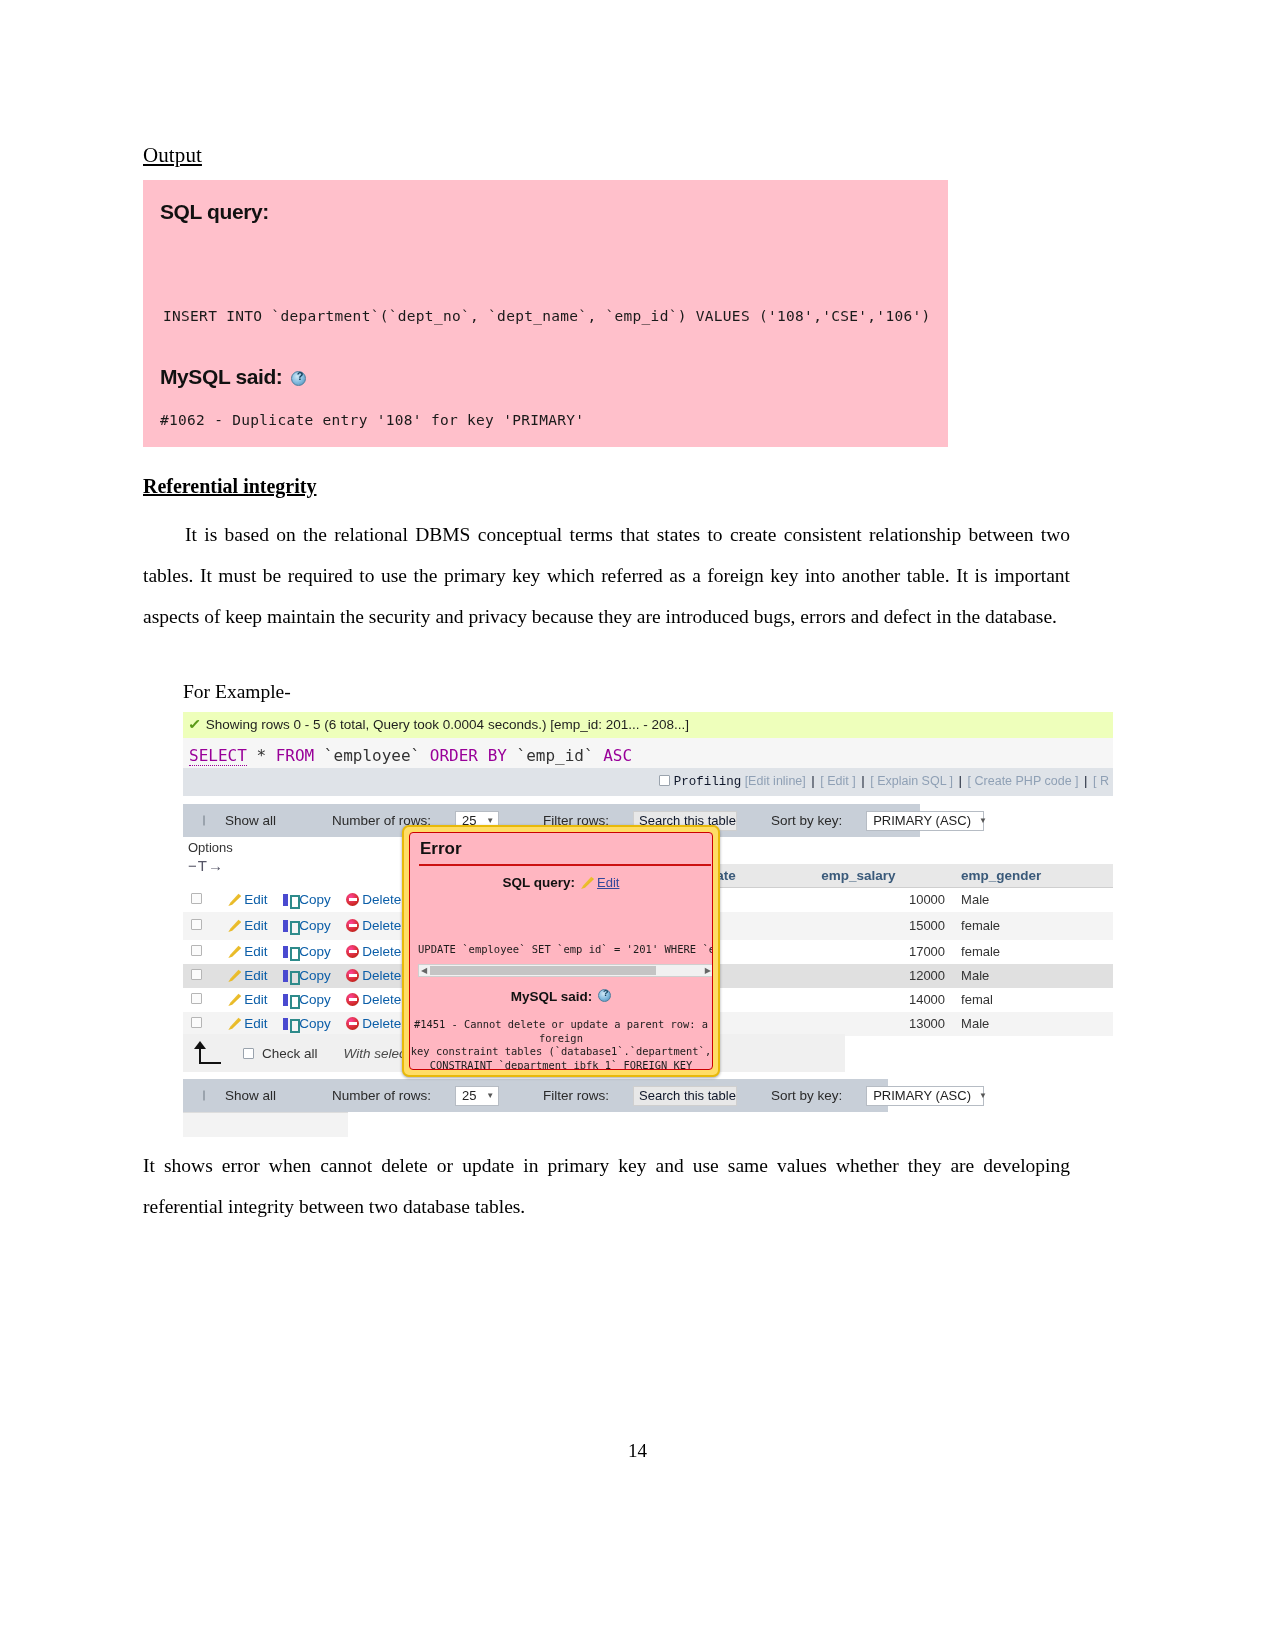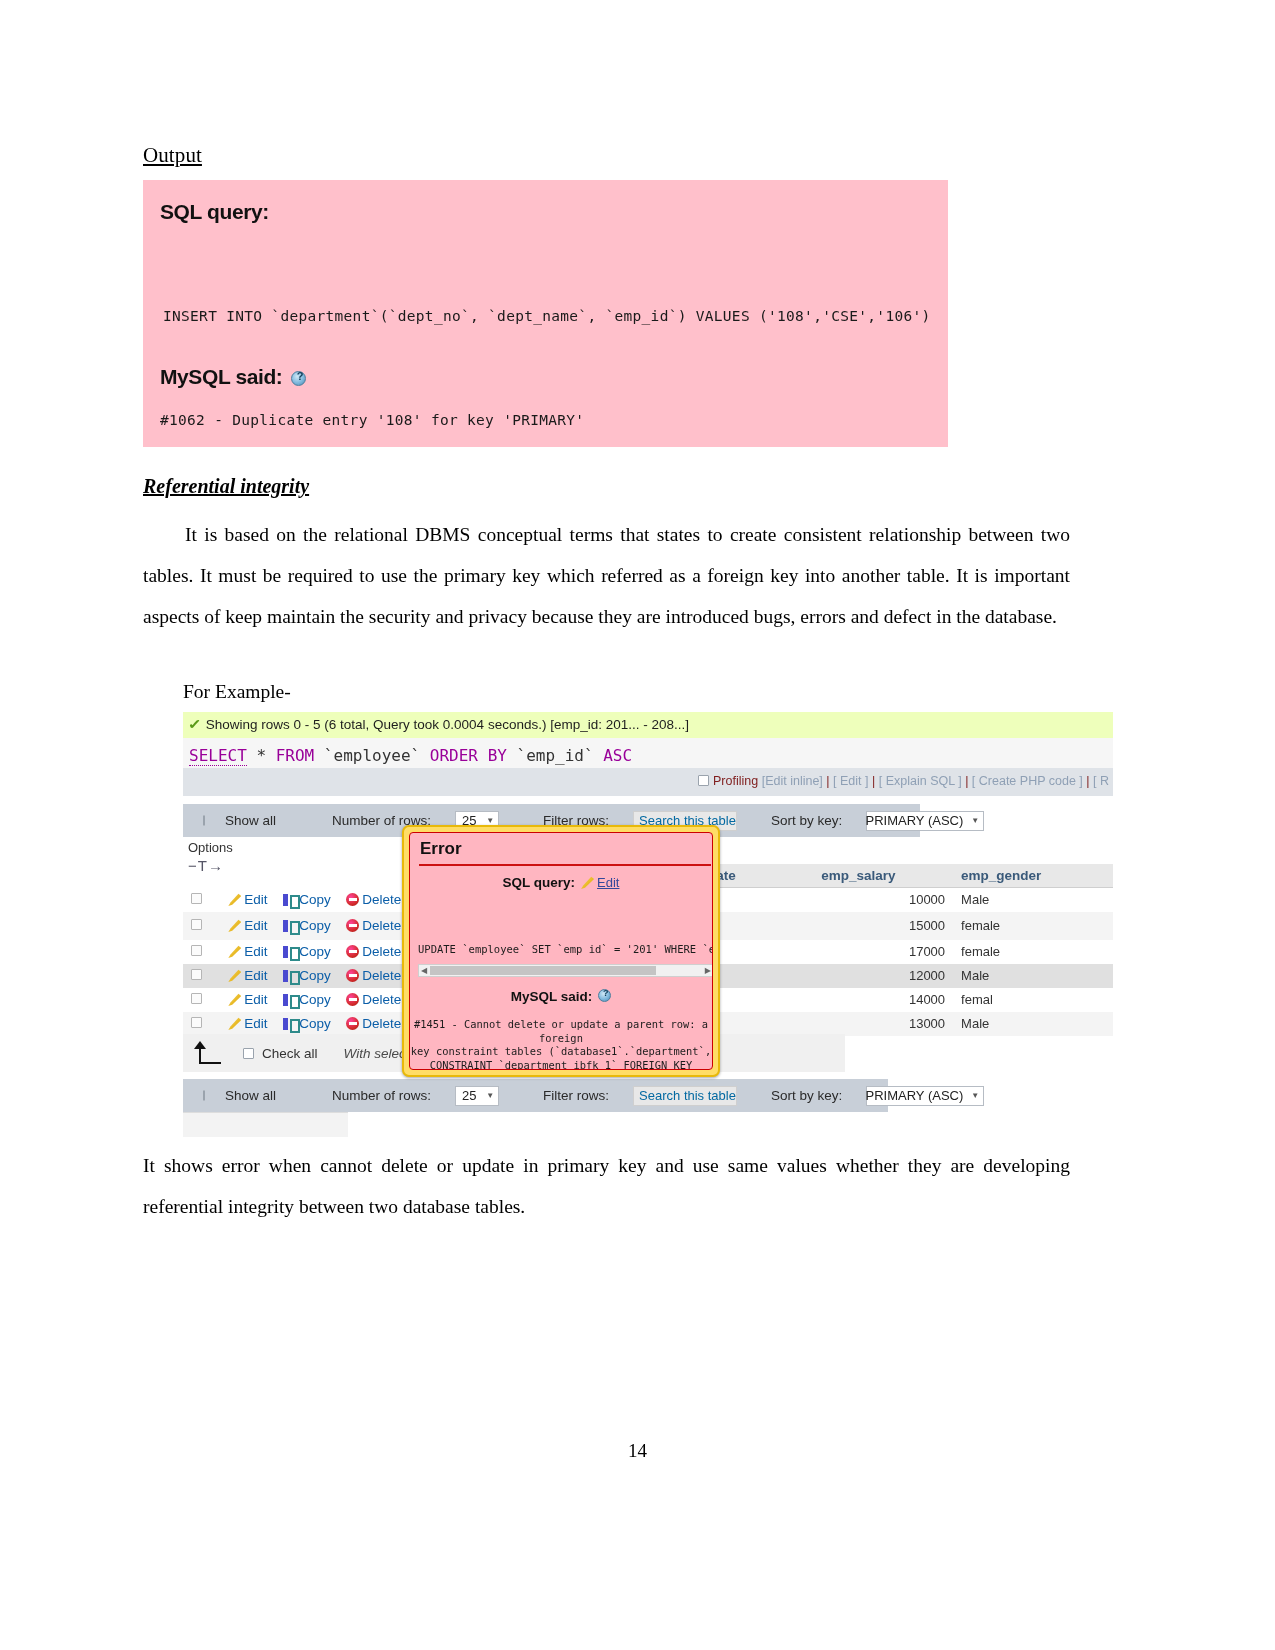--- a/index.html
+++ b/index.html
@@ -15,21 +15,21 @@
   .page { position:absolute; left:0; top:0; width:1275px; height:1650px; }
 
   
   .doc-heading-output {
     position:absolute; left:143px; top:143px;
     font-size:21px; font-family:"Liberation Serif", serif;
     text-decoration:underline; letter-spacing:.1px;
   }
   .doc-heading-ref {
     position:absolute; left:143px; top:475px;
-    font-size:20px; font-weight:bold; font-style:italic;
+    font-size:20px; font-weight:bold; 
     text-decoration:underline;
   }
   .body-para {
     position:absolute; left:143px; top:514px; width:927px;
     font-size:19.5px; line-height:41px; text-align:justify;
     text-justify:inter-word;
   }
   .body-para .indent { display:inline-block; width:42px; }
   .for-example {
     position:absolute; left:183px; top:681px;
@@ -112,21 +112,21 @@
   }
   .kw { color:#990099; }
   .kw-u { color:#990099; border-bottom:1px dotted #990099; }
   .pma-actionbar {
     position:absolute; left:0; top:56px; width:930px; height:28px;
     background:#dfe3e8;
     font-size:12.5px; color:#333;
     text-align:right; padding:6px 4px 0 0; white-space:nowrap;
   }
   .pma-actionbar a { color:#8fa0b5; text-decoration:none; }
-  .pma-actionbar .lbl { color:#7f1d1d; }
+  .pma-actionbar .lbl { color:#0f172a;font-family:Liberation Mono, monospace; }
   .cbox {
     display:inline-block; width:11px; height:11px;
     border:1px solid #9aa3ad; background:#fff; vertical-align:-1px;
     margin-right:4px; border-radius:1px;
   }
   .pma-toolbar {
     position:absolute; left:0; top:92px; width:737px; height:33px;
     background:#c8cfd8;
     font-size:13.5px; color:#2a2a2a;
     display:flex; align-items:center; padding-left:20px; gap:16px;
@@ -134,24 +134,24 @@
   }
   .pma-toolbar.bottom { top:367px; width:705px; background:#c8cfd8; }
   .tb-sep { width:1px; height:20px; background:#a9b2bd; margin:0 12px; }
   .tb-label { margin-right:8px; }
   .sel {
     display:inline-flex; align-items:center; justify-content:space-between;
     background:#fff; border:1px solid #b6bcc4; height:20px;
     padding:0 4px 0 6px; font-size:13px; min-width:44px; color:#222;
   }
   .sel .caret { font-size:8px; color:#555; margin-left:8px; }
-  .sel.wide { min-width:118px;justify-content:flex-end; }
+  .sel.wide { min-width:118px; }
   .search-inp {
     display:inline-block; background:#e8e8e8; border:1px solid #cfcfcf;
-    height:20px; width:155px; color:#0369a1; font-size:13px;
+    height:20px; width:155px; color:#0f172a; font-size:13px;
     padding:1px 0 0 5px; vertical-align:middle;
   }
 
   .pma-options {
     position:absolute; left:0; top:125px; font-size:13px; color:#333;
   }
   .pma-options .opt-word { padding:3px 0 0 5px; }
   .pma-options .tbar { padding:2px 0 0 5px; font-size:15px; color:#556; letter-spacing:1px;}
 
   .grid {

